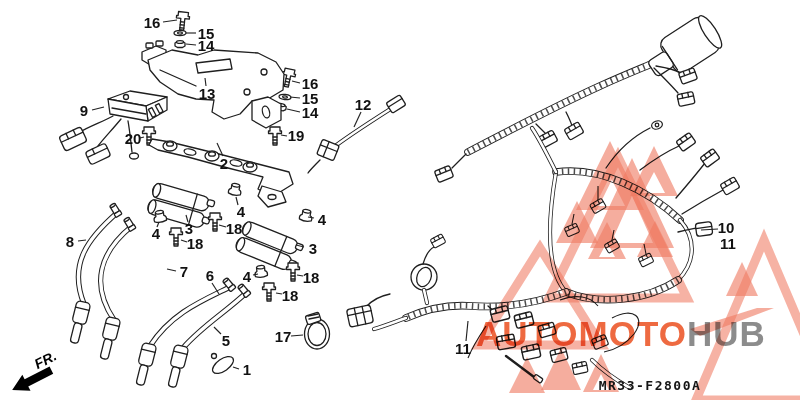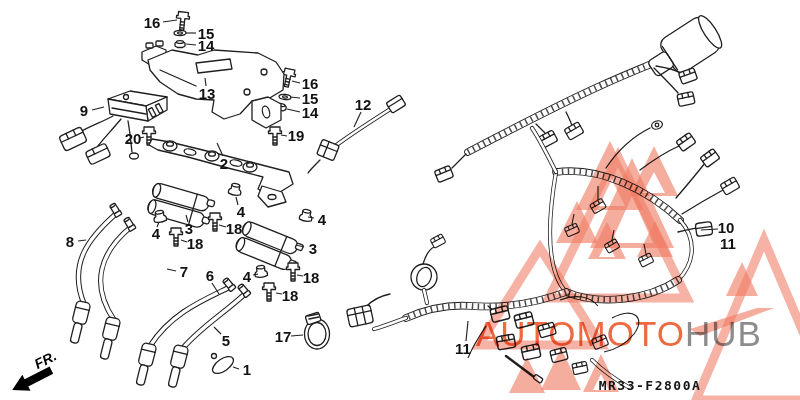--- a/index.html
+++ b/index.html
@@ -20,21 +20,21 @@
   .tube-o{fill:none;stroke:var(--line);stroke-width:7.6;stroke-linecap:round;}
   .tube-i{fill:none;stroke:#ffffff;stroke-width:5.8;stroke-linecap:round;}
   .tube-t{fill:none;stroke:var(--line);stroke-width:5.8;stroke-dasharray:1.5 4.4;opacity:.8;}
   .callout{font:bold 15px "Liberation Sans",sans-serif;fill:var(--label);}
   .leader{stroke:#222;stroke-width:1.15;}
   .code{font:bold 13px "DejaVu Sans Mono",monospace;letter-spacing:1.5px;fill:#151515;}
   .fr{font:italic bold 14px "Liberation Sans",sans-serif;fill:#000;}
   .wm-tri-solid{fill:var(--wm-tri);fill-opacity:.62;stroke:none;}
   .wm-tri-hollow{fill:none;stroke:var(--wm-tri);stroke-opacity:.58;stroke-width:9;}
   #wm-group{mix-blend-mode:multiply;}
-  #wm-text{position:absolute;left:476px;top:316px;font-weight:400;font-size:35px;
+  #wm-text{position:absolute;left:476px;top:316px;font-weight:700;font-size:35px;
     letter-spacing:1px;line-height:1;mix-blend-mode:multiply;white-space:nowrap;
     font-family:"Liberation Sans",sans-serif;}
   #wm-text .left{color:var(--wm-orange);}
   #wm-text .right{color:var(--wm-gray);}
 </style>
 </head>
 <body>
 
 <div id="stage">
 <svg id="art" width="800" height="400" viewBox="0 0 800 400">

